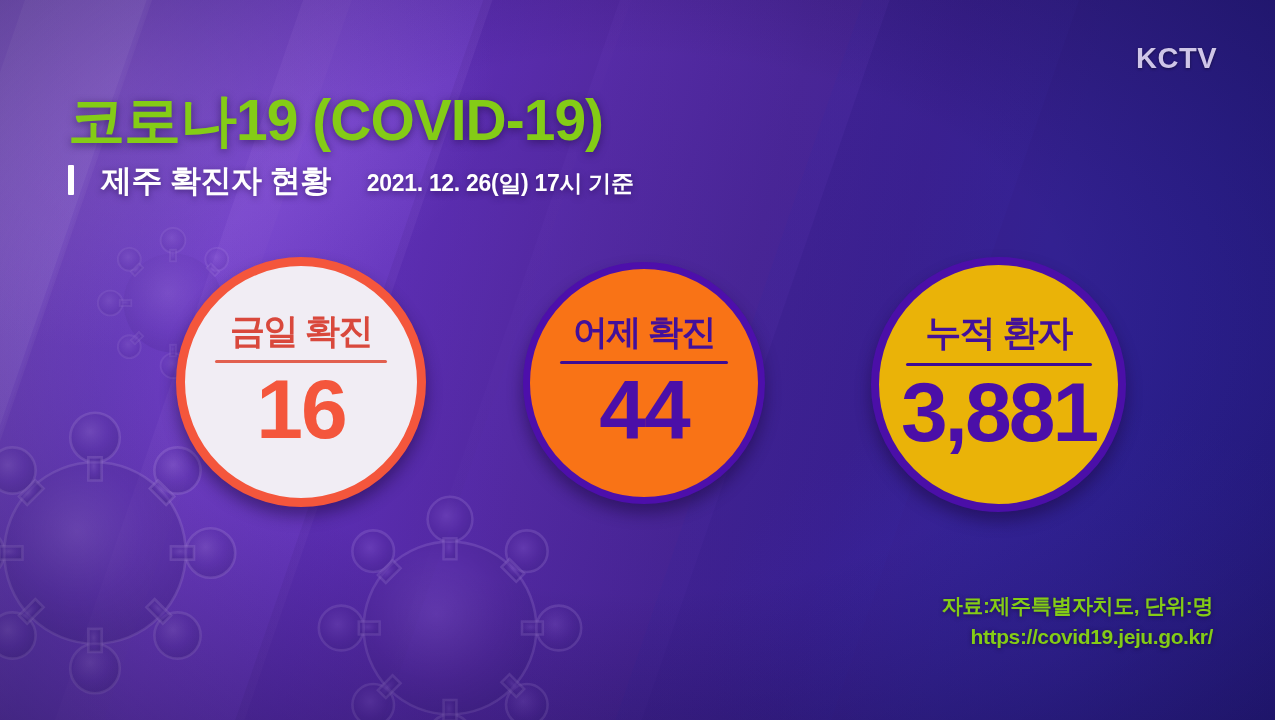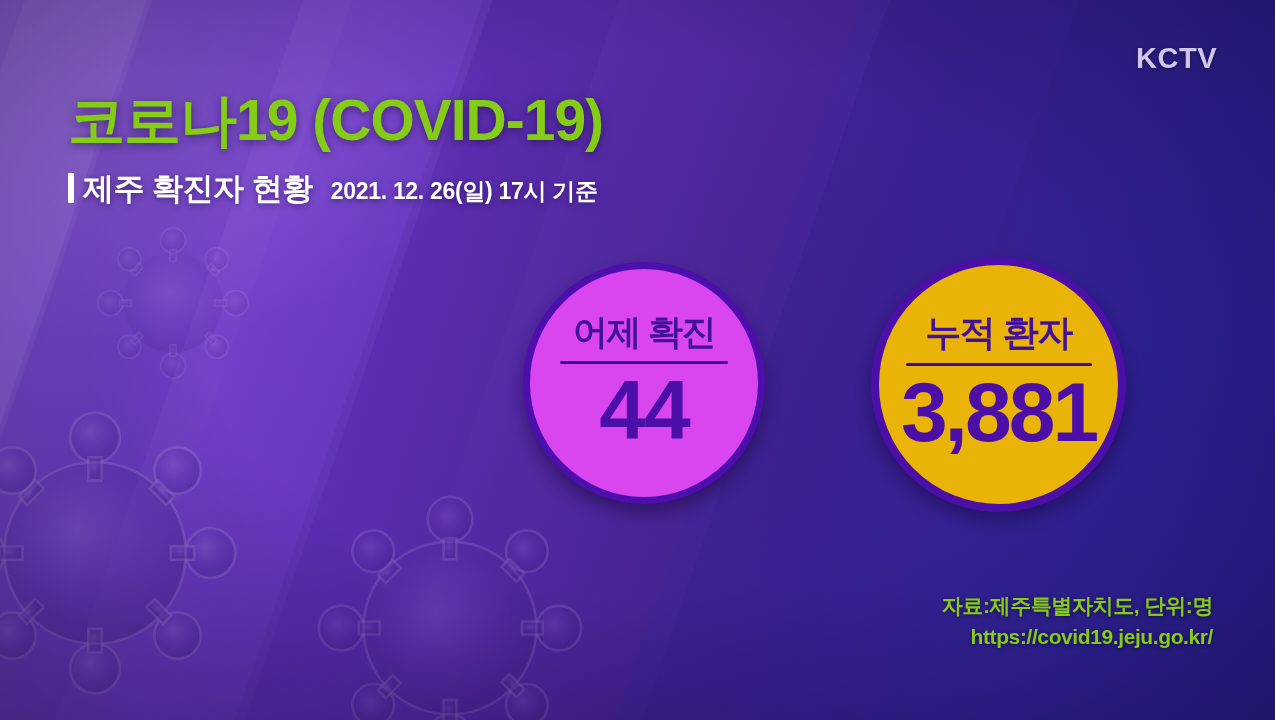--- a/index.html
+++ b/index.html
@@ -138,21 +138,22 @@
     font-weight: 700;
     color: #84cc16;
     letter-spacing: -1px;
     line-height: 1.08;
     text-shadow: 0 2px 8px rgba(28,8,60,.55);
     white-space: nowrap;
   }
   .sub-row {
     display: flex;
     align-items: baseline;
-    margin-top: 16px;
+    margin-top: 8px;
+    gap: 18px;
   }
   .sub-bar {
     display: inline-block;
     width: 6px;
     height: 30px;
     background: #ffffff;
     margin-right: 9px;
     position: relative;
     top: 4px;
     border-radius: 1px;
@@ -192,21 +193,21 @@
     height: 250px;
     background: #f1edf4;
     border: 9px solid #f4563c;
     box-shadow: 0 9px 16px rgba(22,6,55,.48);
   }
   .stat-yesterday {
     left: 523px;
     top: 262px;
     width: 242px;
     height: 242px;
-    background: #d946ef;
+    background: #f97316;
     border: 7px solid #4d0fab;
     box-shadow: 0 9px 16px rgba(22,6,55,.48);
   }
   .stat-total {
     left: 871px;
     top: 257px;
     width: 255px;
     height: 255px;
     background: #eab308;
     border: 8px solid #4b0fa8;
@@ -369,20 +370,25 @@
 
   <div class="title-block">
     <div class="main-title">코로나19 (COVID-19)</div>
     <div class="sub-row">
       <span class="sub-bar"></span>
       <span class="sub-title">제주 확진자 현황</span>
       <span class="sub-date">2021. 12. 26(일) 17시 기준</span>
     </div>
   </div>
 
+  <div class="stat stat-today">
+    <div class="stat-label">금일 확진</div>
+    <div class="stat-rule"></div>
+    <div class="stat-value">16</div>
+  </div>
 
   <div class="stat stat-yesterday">
     <div class="stat-label">어제 확진</div>
     <div class="stat-rule"></div>
     <div class="stat-value">44</div>
   </div>
 
   <div class="stat stat-total">
     <div class="stat-label">누적 환자</div>
     <div class="stat-rule"></div>

